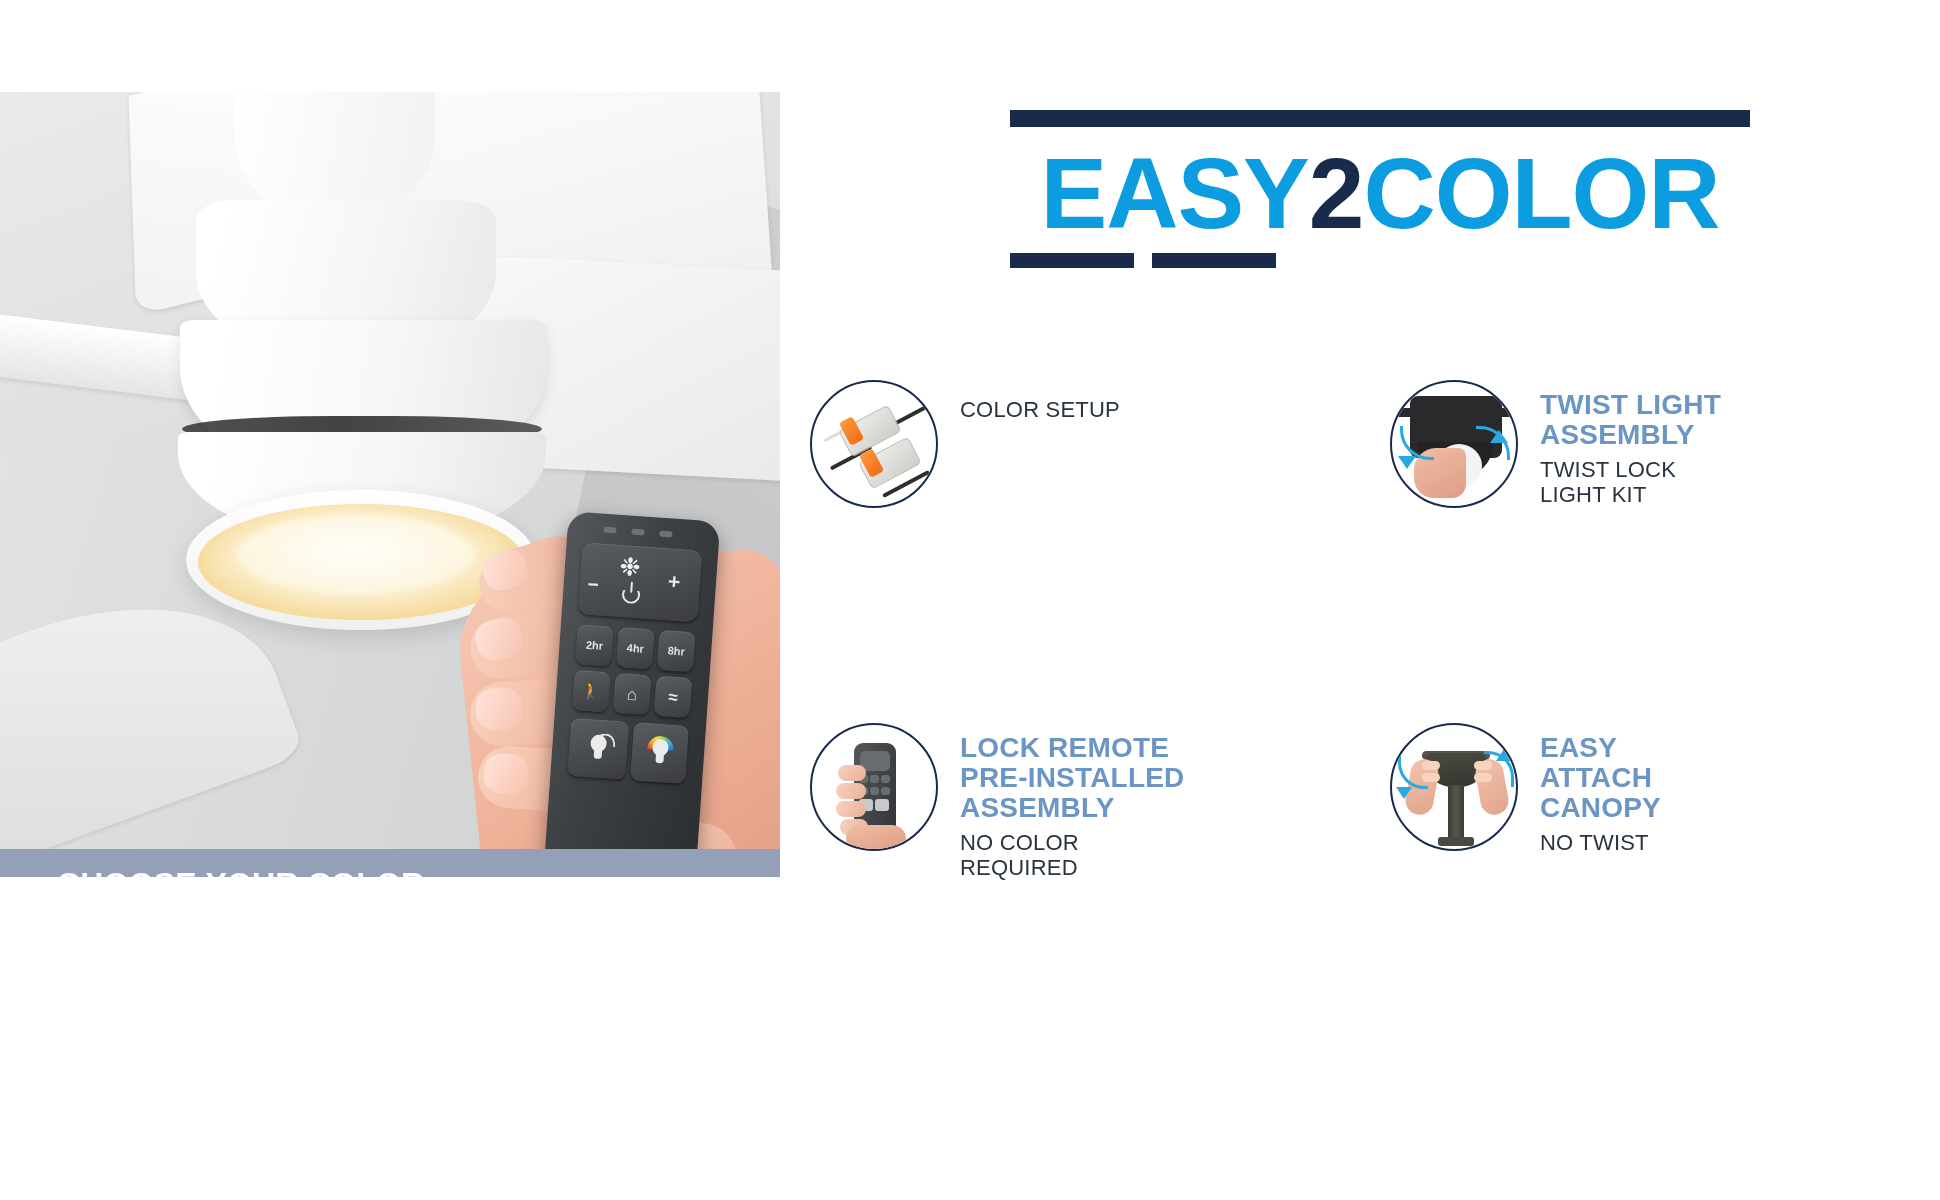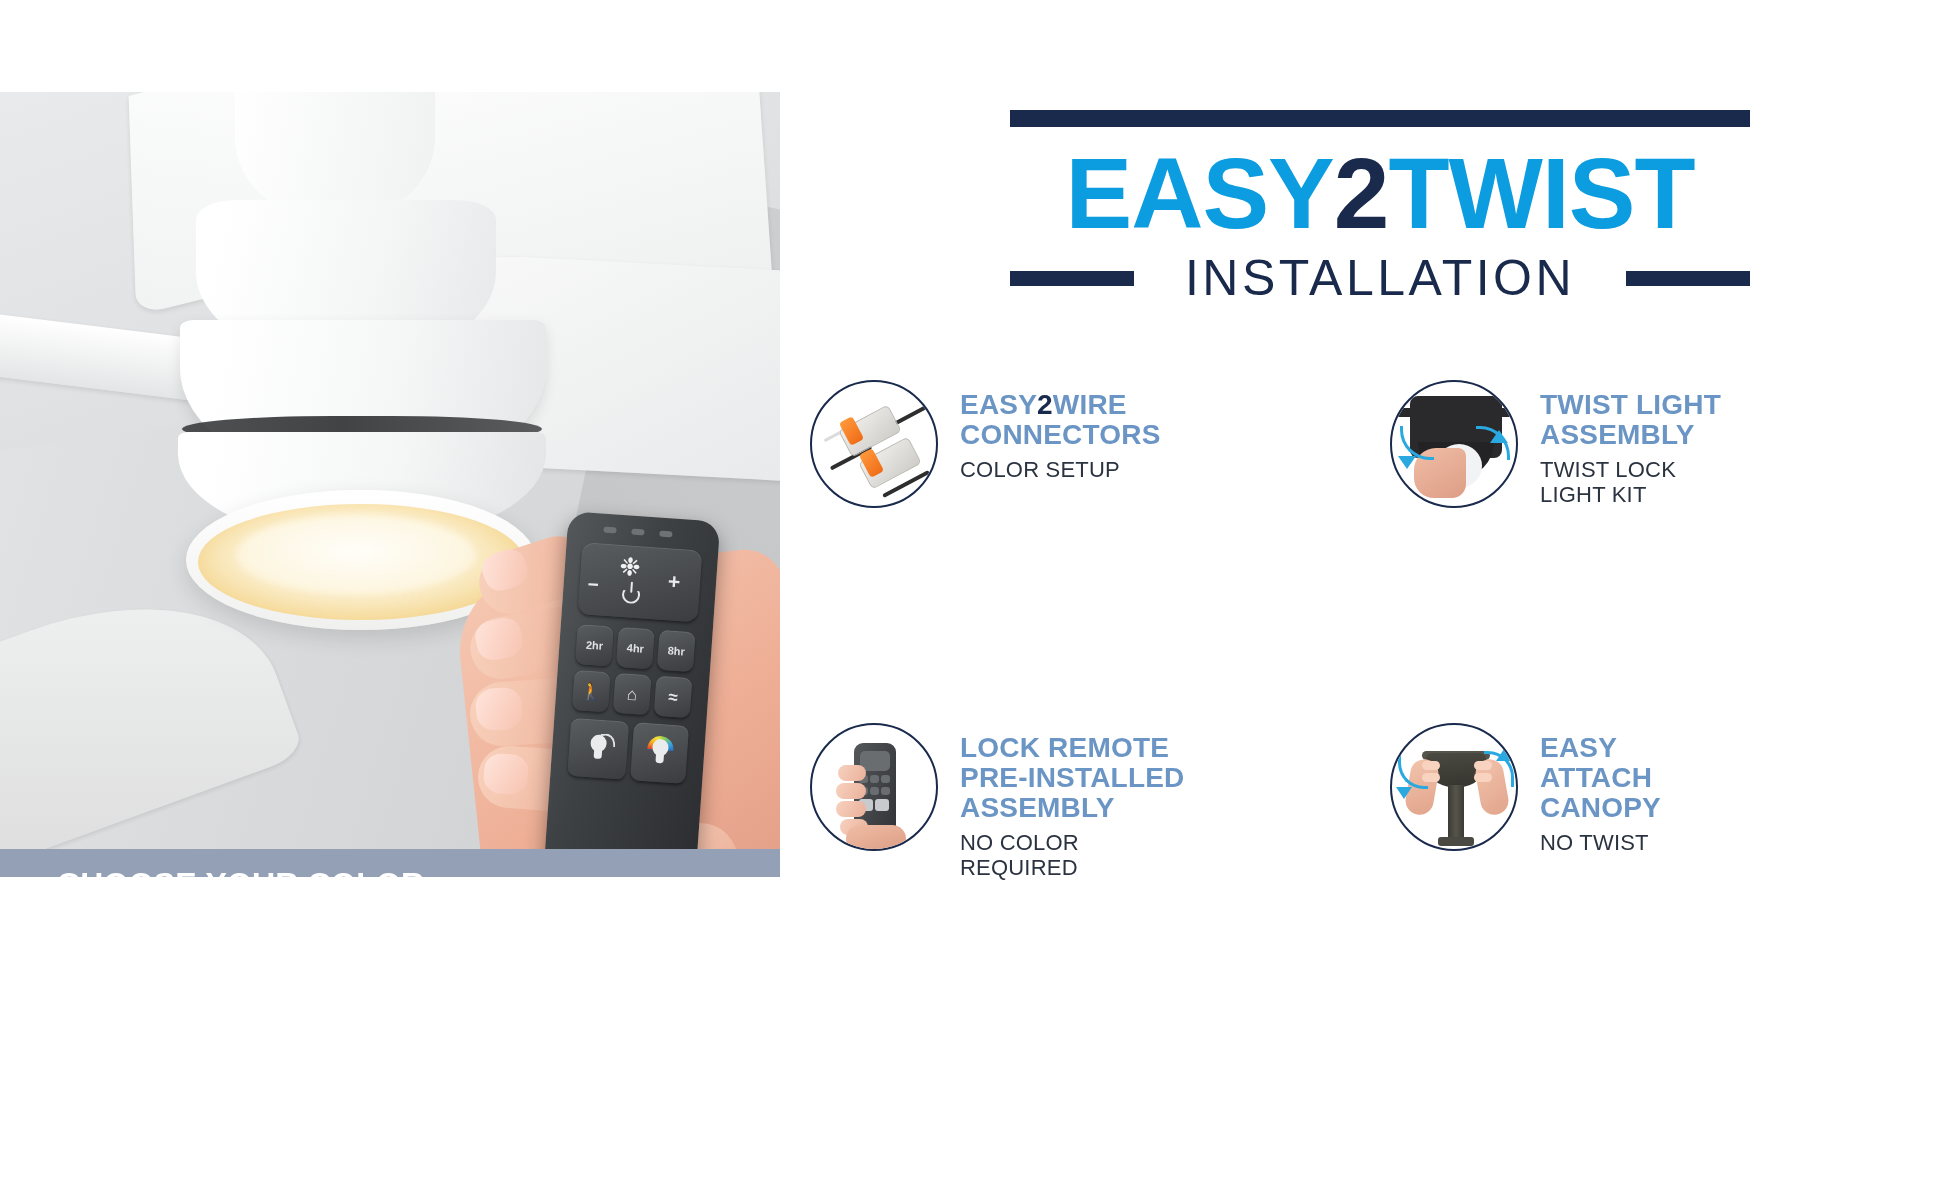--- a/index.html
+++ b/index.html
@@ -381,47 +381,42 @@
       </div>
     </div>
 
   </div>
 
   <div id="right-panel">
 
     <div id="logo-block">
       <div class="rule-top"></div>
       <div id="logo-word">
-        <span class="lw-blue">EASY</span><span class="lw-navy">2</span><span class="lw-blue">TWIST</span>
+        <span class="lw-blue">EASY</span><span class="lw-navy">2</span><span class="lw-blue">COLOR</span>
       </div>
       <div id="logo-sub-row">
         <div class="rule-sub"></div>
-        <div id="logo-sub">INSTALLATION</div>
         <div class="rule-sub"></div>
       </div>
     </div>
 
     <div id="feature-grid">
 
       <div class="feature">
         <div class="f-circle">
           <span class="wire-line wl3"></span>
           <span class="wire-line wl1"></span>
           <span class="wire-line wl2"></span>
           <span class="wire-line wl4"></span>
           <span class="conn conn-a"></span>
             <span class="lever lev-a1"></span>
           <span class="conn conn-b"></span>
             <span class="lever lev-a2"></span>
         </div>
         <div class="f-text">
-          <div class="f-head">
-            <span>EASY</span><span class="accent">2</span><span>WIRE</span>
-            <div>CONNECTORS</div>
-          </div>
           <div class="f-sub" style="white-space:pre-line">COLOR SETUP</div>
         </div>
       </div>
 
       <div class="feature">
         <div class="f-circle">
           <span class="la-bar"></span>
             <span class="la-bar2"></span>
           <span class="la-housing"></span>
           <span class="la-bowl"></span>

